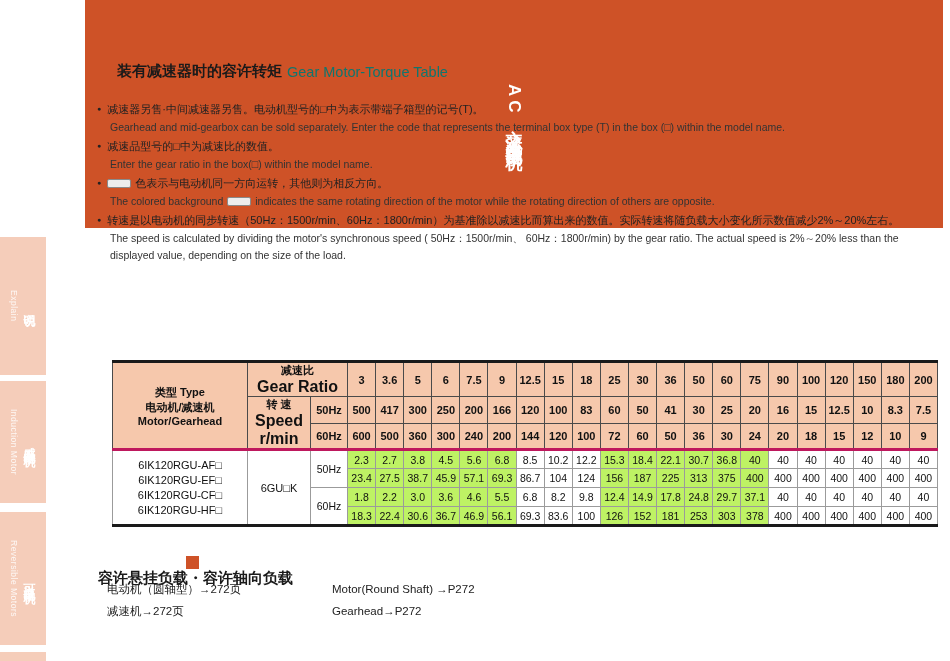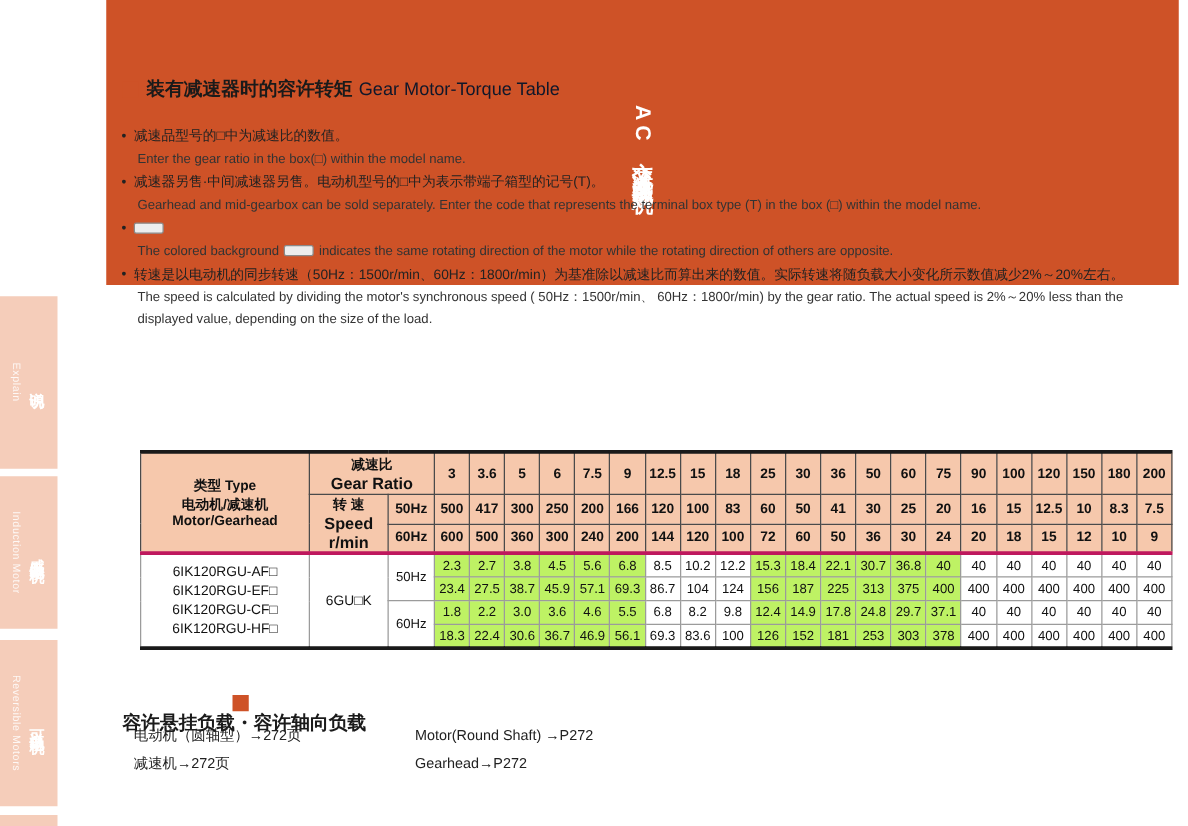--- a/index.html
+++ b/index.html
@@ -18,21 +18,21 @@
             font-size:12px; font-weight:bold; letter-spacing:2px; }
   .tab-en { writing-mode:vertical-rl; text-orientation:mixed; color:rgba(255,255,255,0.85);
             font-size:8.5px; letter-spacing:0.5px; margin-right:2px; }
 
   
   .main { position:absolute; left:85px; top:0; width:858px; height:530px; }
 
   .sec-title { position:absolute; display:flex; align-items:center; }
   .sq { display:inline-block; width:13px; height:13px; background:#CE5227; margin-right:6px; flex:0 0 auto; }
   .t-zh { font-size:15px; font-weight:bold; color:#1a1a1a; }
-  .t-en { font-size:14.5px; font-weight:normal; color:#0f172a; margin-left:5px; }
+  .t-en { font-size:14.5px; font-weight:normal; color:#0f766e; margin-left:5px; }
   .t-part { margin-left:4px; }
 
   
   .notes { position:absolute; left:12px; top:100px; width:812px; }
   .note { margin-bottom:1px; }
   .note-zh { font-size:11px; line-height:17.5px; color:#222222; }
   .note-zh::before { content:"●"; font-size:7px; vertical-align:2px; margin-right:6px; color:#222222; }
   .note-en { font-size:10.5px; line-height:17.5px; color:#333333; padding-left:13px; }
   .legend-box { display:inline-block; width:24px; height:9px; background:#ededed;
                 border:1px solid #8a8a8a; border-radius:2px; vertical-align:-1px; margin-right:4px; }
@@ -45,21 +45,21 @@
                  border-left:1px solid #5a5a5a; border-right:1px solid #5a5a5a; }
   table.torque thead th { background:#F6C8AC; border:1px solid #4a4a4a; font-weight:bold;
                           font-size:11px; text-align:center; vertical-align:middle; color:#111; }
   table.torque thead { border-bottom:3px solid #be185d;padding-left:28px; }
   table.torque thead tr.hrow1 { height:34px; }
   table.torque thead tr.hrow2, table.torque thead tr.hrow3 { height:17px; }
   table.torque tbody tr { height:19px; }
   table.torque tbody td { border:1px solid #9b9b9b; background:#ffffff; font-size:10.5px;
                           text-align:center; vertical-align:middle; color:#111; }
   table.torque tbody td.shaded { background:#bef264; }
-  table.torque .hdr-sub { font-size:13px; font-weight:bold; }
+  table.torque .hdr-sub { font-size:16px; font-weight:bold; }
   table.torque td.models { font-size:11px; line-height:15px; }
   table.torque td.ghead { font-size:11px; }
 
   
   .links { position:absolute; top:578px; left:12px; width:700px; }
   .link-line { font-size:11.5px; line-height:22px; color:#222222; position:absolute; white-space:nowrap; }
 </style>
 </head>
 <body>
 
@@ -87,29 +87,29 @@
   <div class="main">
 
     <div class="sec-title" style="top:62px; left:13px;">
       <span class="sq"></span>
       <span class="t-zh">装有减速器时的容许转矩</span>
       <span class="t-en">Gear Motor-Torque Table</span>
     </div>
 
     <div class="notes">
       <div class="note">
+        <div class="note-zh">减速器另售·中间减速器另售。电动机型号的□中为表示带端子箱型的记号(T)。</div>
+        <div class="note-en">Gearhead and mid-gearbox can be sold separately. Enter the code that represents the terminal box type (T) in the box (□) within the model name.</div>
+      </div>
+      <div class="note">
         <div class="note-zh">减速品型号的□中为减速比的数值。</div>
         <div class="note-en">Enter the gear ratio in the box(□) within the model name.</div>
       </div>
       <div class="note">
-        <div class="note-zh">减速器另售·中间减速器另售。电动机型号的□中为表示带端子箱型的记号(T)。</div>
-        <div class="note-en">Gearhead and mid-gearbox can be sold separately. Enter the code that represents the terminal box type (T) in the box (□) within the model name.</div>
-      </div>
-      <div class="note">
-        <div class="note-zh"><span class="legend-box"></span></div>
+        <div class="note-zh"><span class="legend-box"></span><span>色表示与电动机同一方向运转，其他则为相反方向。</span></div>
         <div class="note-en"><span>The colored background</span><span class="legend-box mid"></span><span>indicates the same rotating direction of the motor while the rotating direction of others are opposite.</span></div>
       </div>
       <div class="note">
         <div class="note-zh">转速是以电动机的同步转速（50Hz：1500r/min、60Hz：1800r/min）为基准除以减速比而算出来的数值。实际转速将随负载大小变化所示数值减少2%～20%左右。</div>
         <div class="note-en">The speed is calculated by dividing the motor's synchronous speed ( 50Hz：1500r/min、 60Hz：1800r/min) by the gear ratio. The actual speed is 2%～20% less than the displayed value, depending on the size of the load.</div>
       </div>
     </div>
 
 
     <div class="tbl-wrap">

